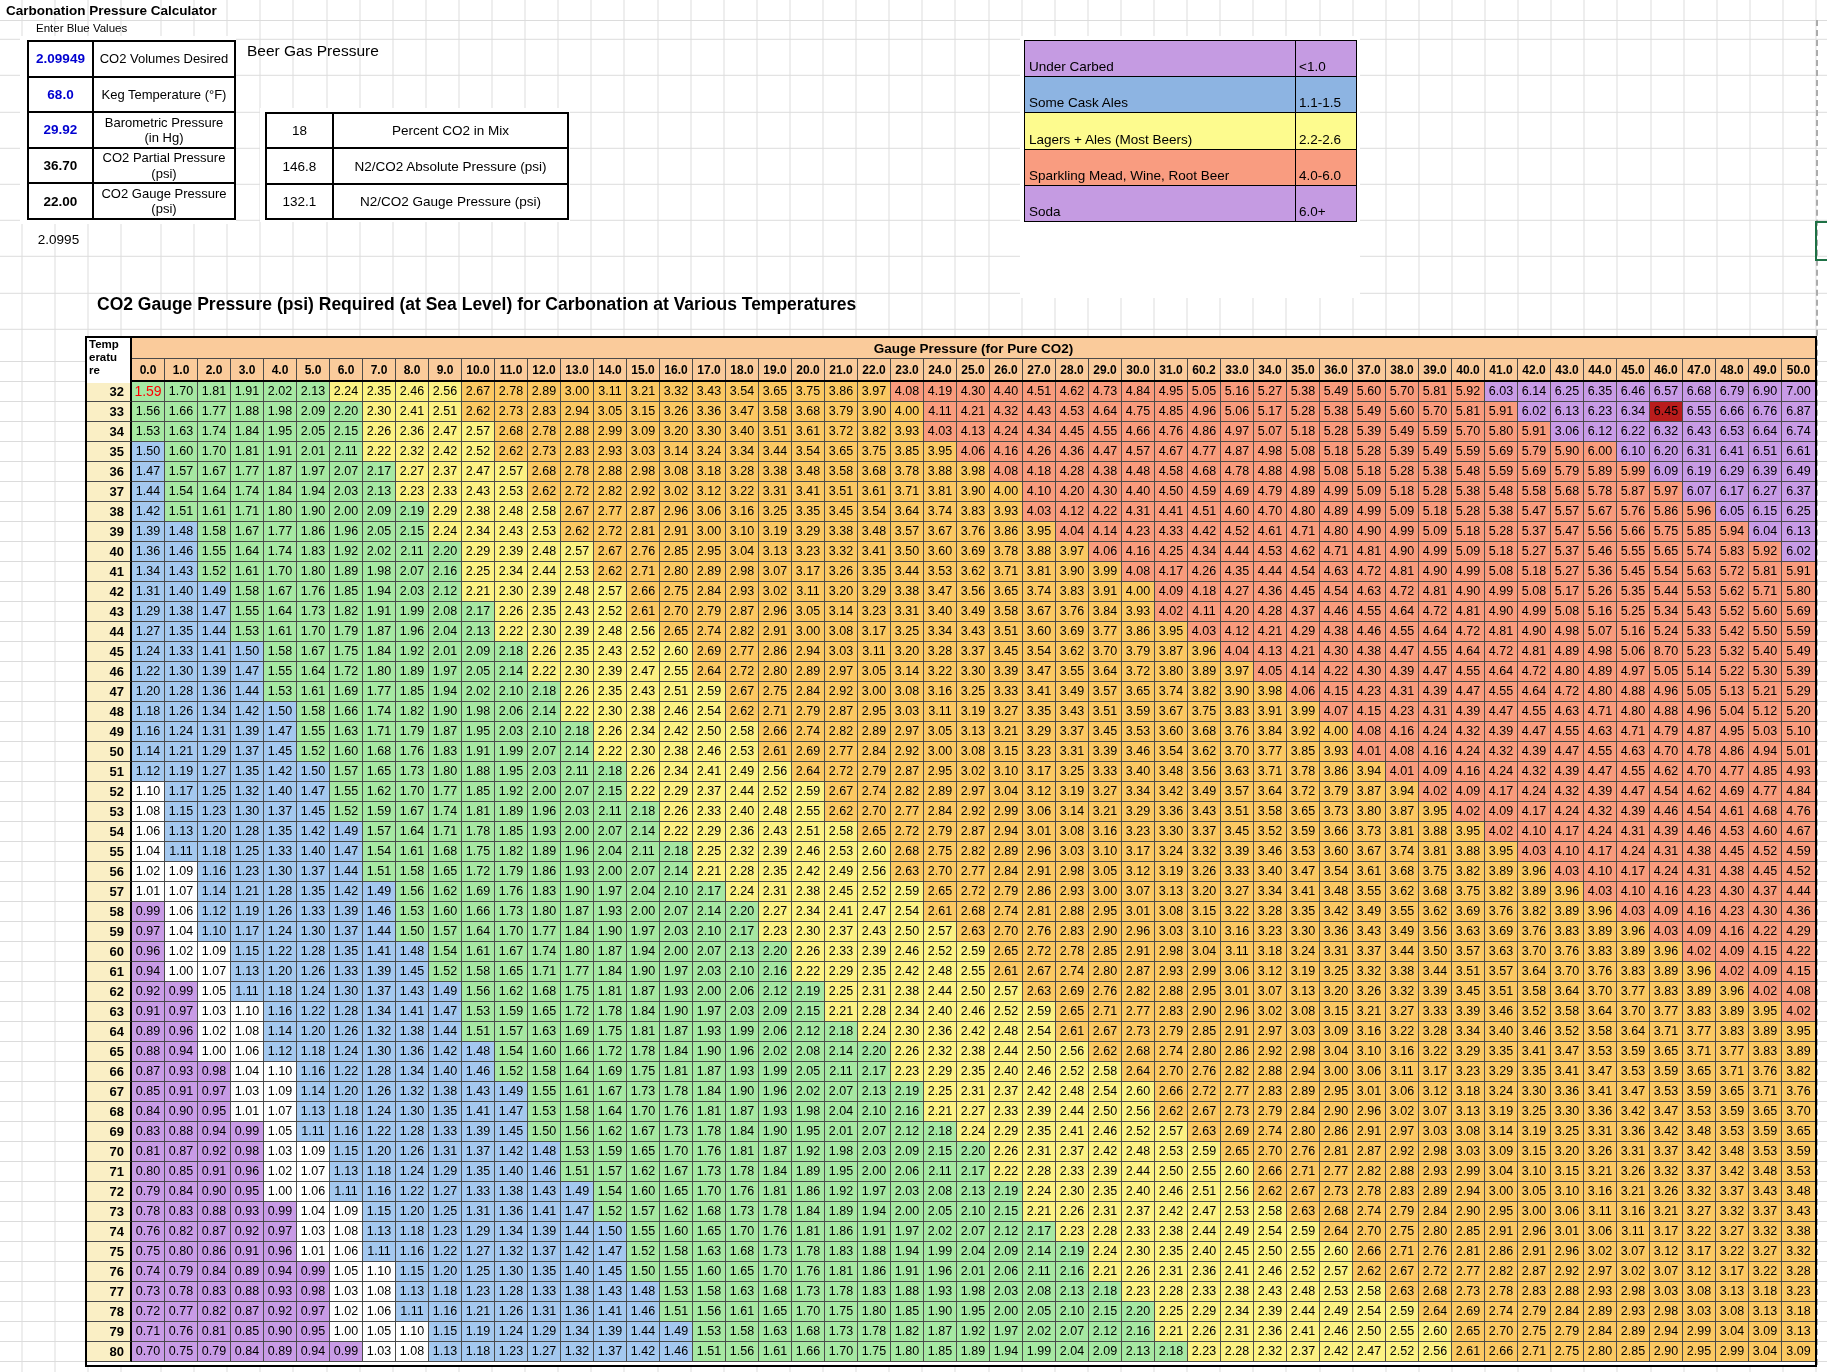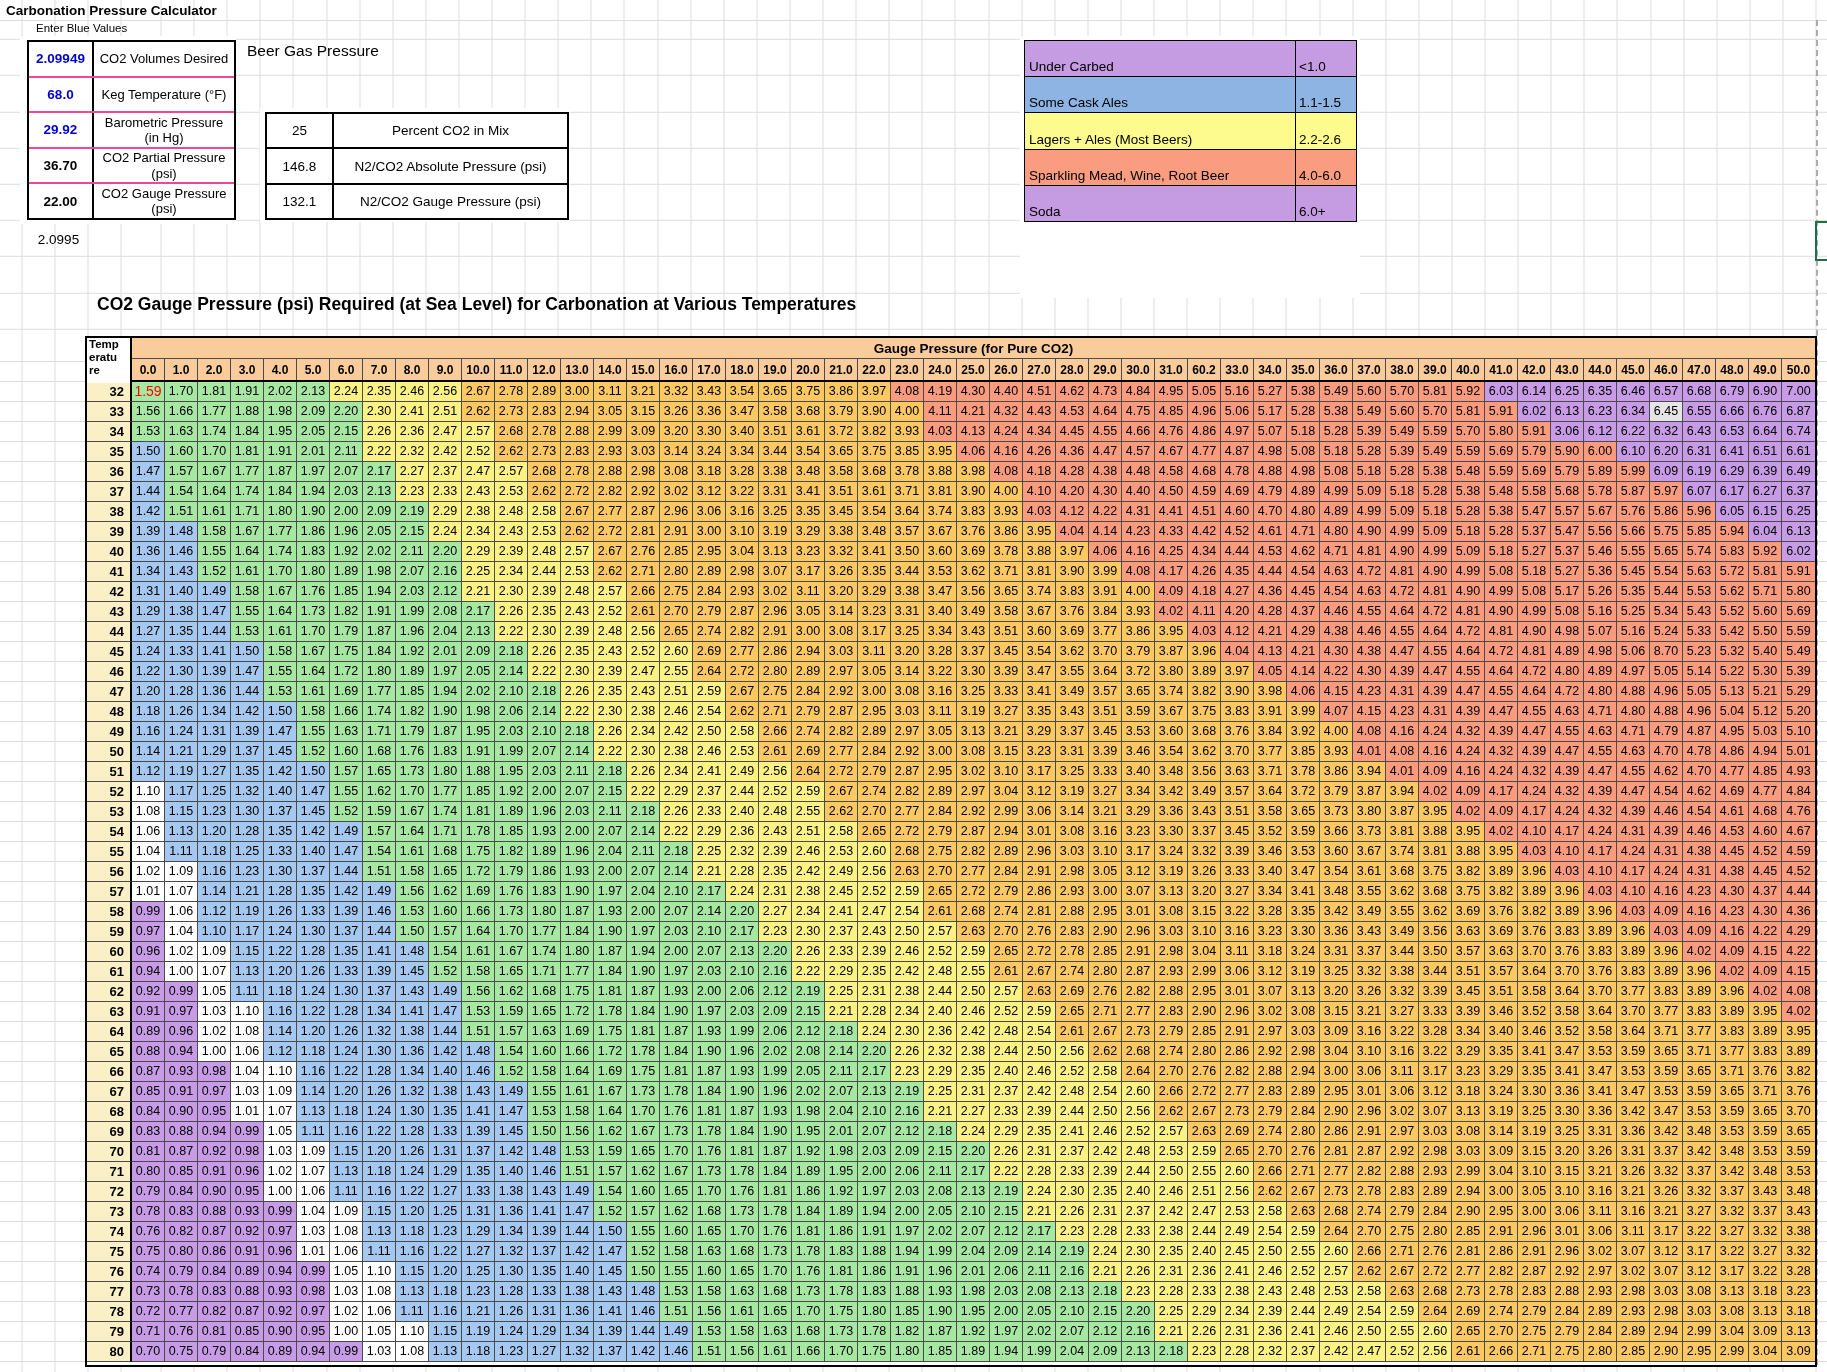--- a/index.html
+++ b/index.html
@@ -23,21 +23,21 @@
   .panel{position:absolute;background:#fff;z-index:1}
 
   
   .sheet-title{position:absolute;left:6px;top:3px;font-size:13.5px;font-weight:bold;z-index:2}
   .enter-blue{position:absolute;left:36px;top:22px;font-size:11.5px;z-index:2}
   .beer-gas-title{position:absolute;left:247px;top:42px;font-size:15.5px;z-index:2}
   .table-title{position:absolute;left:97px;top:294px;font-size:17.5px;font-weight:bold;z-index:2}
 
   
   .calc{position:absolute;left:27px;top:40px;width:205px;border:2px solid #000;z-index:2;background:#fff}
-  .calc-row{display:flex;height:33.6px;border-bottom:2px solid #ec4899}
+  .calc-row{display:flex;height:33.6px;border-bottom:2px solid #000000}
   .calc-row:last-child{border-bottom:none}
   .calc-val{width:63px;border-right:2px solid #000;display:flex;align-items:center;justify-content:center;
     font-weight:bold;font-size:13.5px;flex:none}
   .calc-val.blue{color:#0000d0}
   .calc-label{flex:1;display:flex;align-items:center;justify-content:center;text-align:center;
     font-size:13px;line-height:1.18;padding:0 2px}
   .calc-result{position:absolute;left:27px;top:221px;width:63px;height:36px;display:flex;
     align-items:center;justify-content:center;font-size:13.5px;z-index:2}
 
   
@@ -122,21 +122,21 @@
     <div class="calc-row">
       <div class="calc-val">22.00</div>
       <div class="calc-label">CO2 Gauge Pressure (psi)</div>
     </div>
   </div>
 <div class="calc-result">2.0995</div>
 
 <div class="beer-gas-title">Beer Gas Pressure</div>
 <div class="beergas" id="beergas">
     <div class="bg-row">
-      <div class="bg-val">25</div>
+      <div class="bg-val">18</div>
       <div class="bg-label">Percent CO2 in Mix</div>
     </div>
     <div class="bg-row">
       <div class="bg-val">146.8</div>
       <div class="bg-label">N2/CO2 Absolute Pressure (psi)</div>
     </div>
     <div class="bg-row">
       <div class="bg-val">132.1</div>
       <div class="bg-label">N2/CO2 Gauge Pressure (psi)</div>
     </div>
@@ -319,21 +319,21 @@
       <div class="vc" style="background: rgb(249, 155, 124);">5.38</div>
       <div class="vc" style="background: rgb(249, 155, 124);">5.49</div>
       <div class="vc" style="background: rgb(249, 155, 124);">5.60</div>
       <div class="vc" style="background: rgb(249, 155, 124);">5.70</div>
       <div class="vc" style="background: rgb(249, 155, 124);">5.81</div>
       <div class="vc" style="background: rgb(249, 155, 124);">5.91</div>
       <div class="vc" style="background: rgb(200, 155, 230);">6.02</div>
       <div class="vc" style="background: rgb(200, 155, 230);">6.13</div>
       <div class="vc" style="background: rgb(200, 155, 230);">6.23</div>
       <div class="vc" style="background: rgb(200, 155, 230);">6.34</div>
-      <div class="vc" style="background: #e5e5e5;">6.45</div>
+      <div class="vc" style="background: #b91c1c;">6.45</div>
       <div class="vc" style="background: rgb(200, 155, 230);">6.55</div>
       <div class="vc" style="background: rgb(200, 155, 230);">6.66</div>
       <div class="vc" style="background: rgb(200, 155, 230);">6.76</div>
       <div class="vc" style="background: rgb(200, 155, 230);">6.87</div>
       <div class="tc" style="background: rgb(250, 239, 197);">34</div>
       <div class="vc" style="background: rgb(166, 232, 162);">1.53</div>
       <div class="vc" style="background: rgb(166, 232, 162);">1.63</div>
       <div class="vc" style="background: rgb(166, 232, 162);">1.74</div>
       <div class="vc" style="background: rgb(166, 232, 162);">1.84</div>
       <div class="vc" style="background: rgb(166, 232, 162);">1.95</div>

